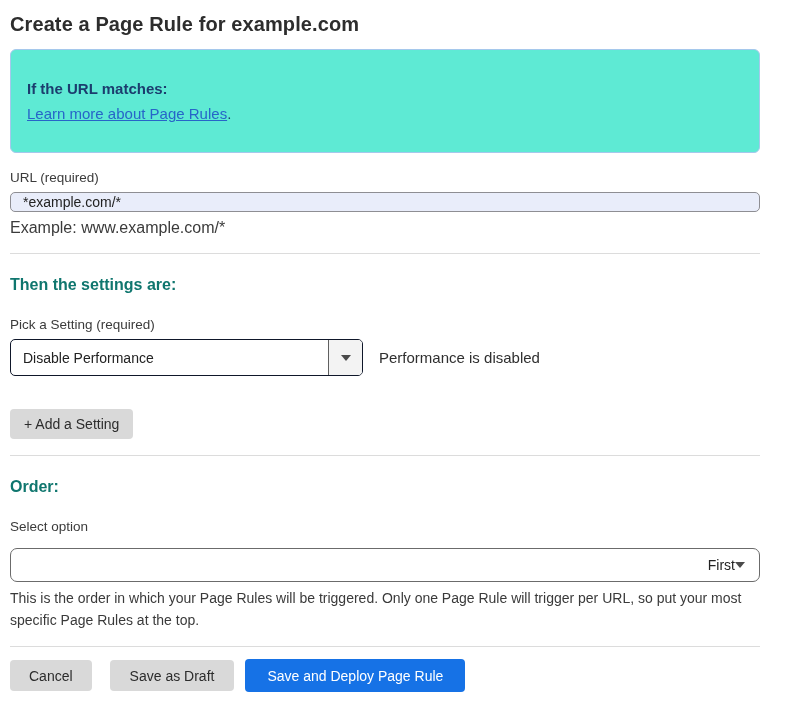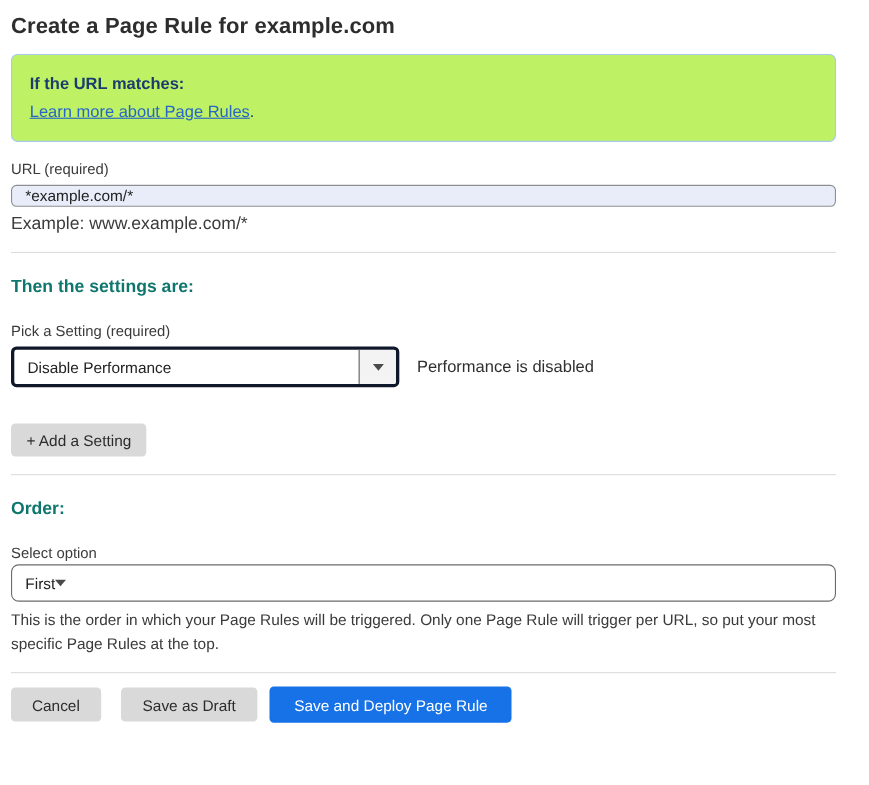--- a/index.html
+++ b/index.html
@@ -17,24 +17,24 @@
   }
   .page-title {
     font-size: 20px;
     line-height: 24px;
     font-weight: 700;
     color: #2d2d2d;
     letter-spacing: 0.1px;
   }
   .info-box {
     margin-top: 13px;
-    background: #bef264;
+    background: #5eead4;
     border: 1px solid #a5c8ec;
     border-radius: 6px;
-    padding: 14px 16px;
+    padding: 26px 16px;
     color: #1b3d6e;
     font-size: 15px;
     line-height: 25px;
   }
   .info-heading { font-weight: 700; }
   .info-link {
     color: #2765c8;
     text-decoration: underline;
     cursor: pointer;
   }
@@ -78,21 +78,21 @@
   }
   .label-spaced { margin-top: 22px; }
   .setting-row {
     margin-top: 6px;
     display: flex;
     align-items: center;
   }
   .setting-dropdown {
     width: 353px;
     height: 37px;
-    border: 3px solid #0f172a;
+    border: 1px solid #0f172a;
     border-radius: 5px;
     display: flex;
     align-items: stretch;
     background: #ffffff;
     cursor: pointer;
     overflow: hidden;
   }
   .setting-dropdown .value {
     flex: 1;
     display: flex;
@@ -134,29 +134,29 @@
   .btn-gray {
     background: #d9d9d9;
     color: #2c2c2c;
   }
   .add-setting-btn {
     margin-top: 33px;
     padding: 0 14px;
     height: 30px;
   }
   .order-select {
-    margin-top: 2px;
+    margin-top: 13px;
     width: 100%;
     height: 34px;
     border: 1px solid #6b6b6b;
     border-radius: 7px;
     background: #ffffff;
     display: flex;
     align-items: center;
-    justify-content: flex-start;
+    justify-content: flex-end;
     padding: 0 14px 0 12px;
     font-size: 14px;
     color: #222;
     cursor: pointer;
   }
   .order-helper {
     margin-top: 5px;
     font-size: 14px;
     line-height: 22px;
     color: #3a3a3a;

